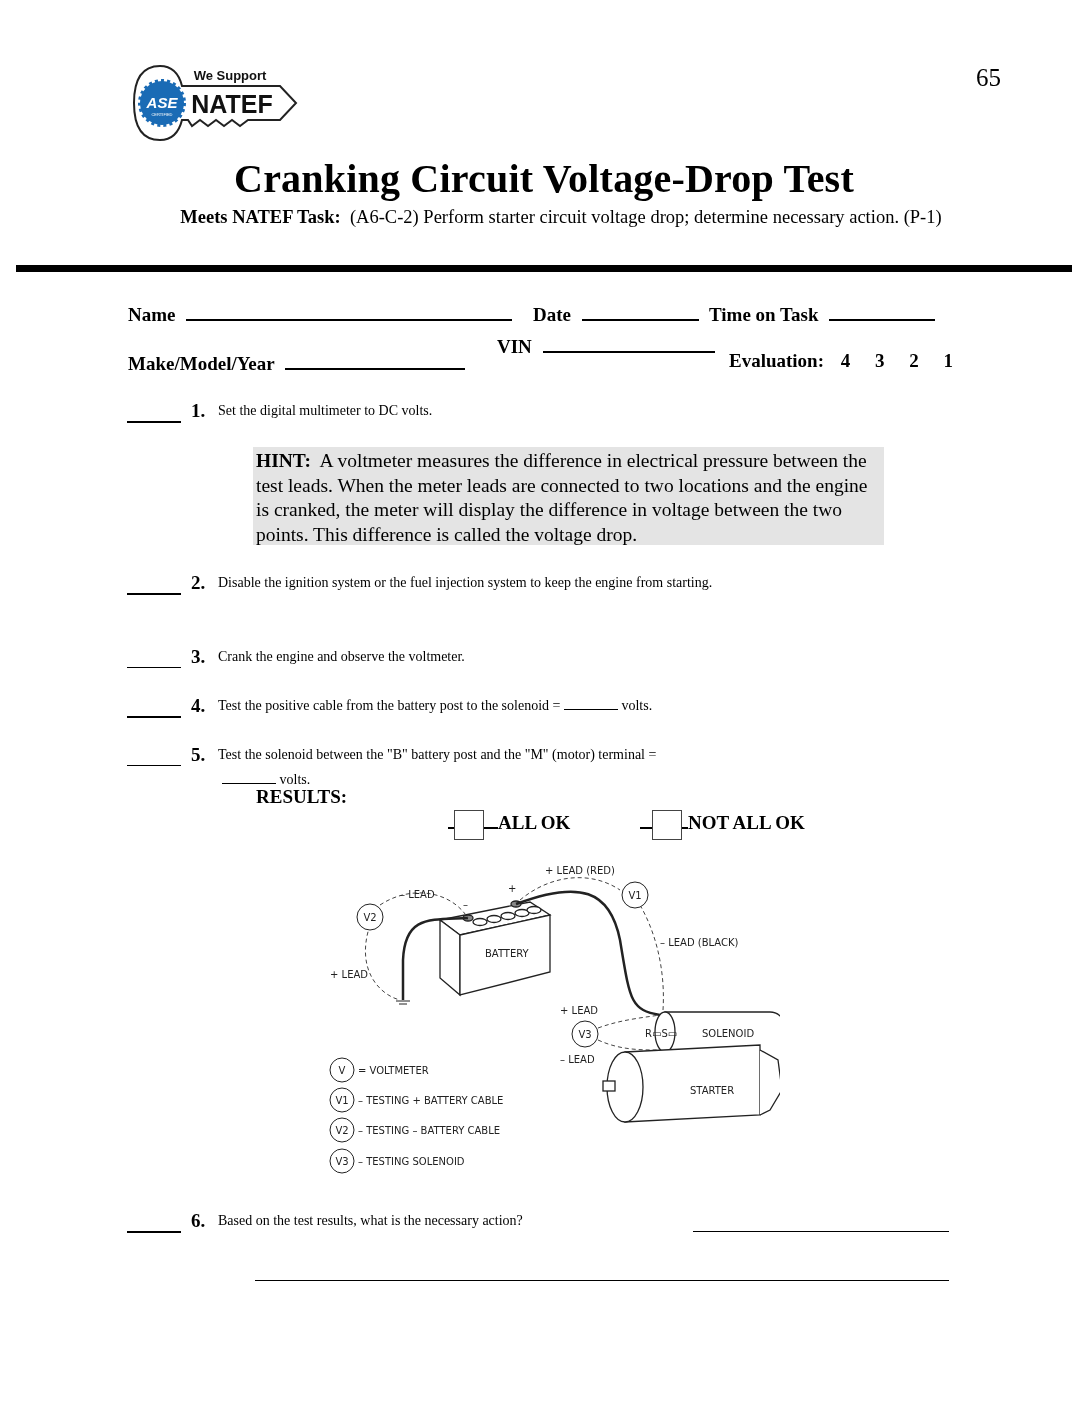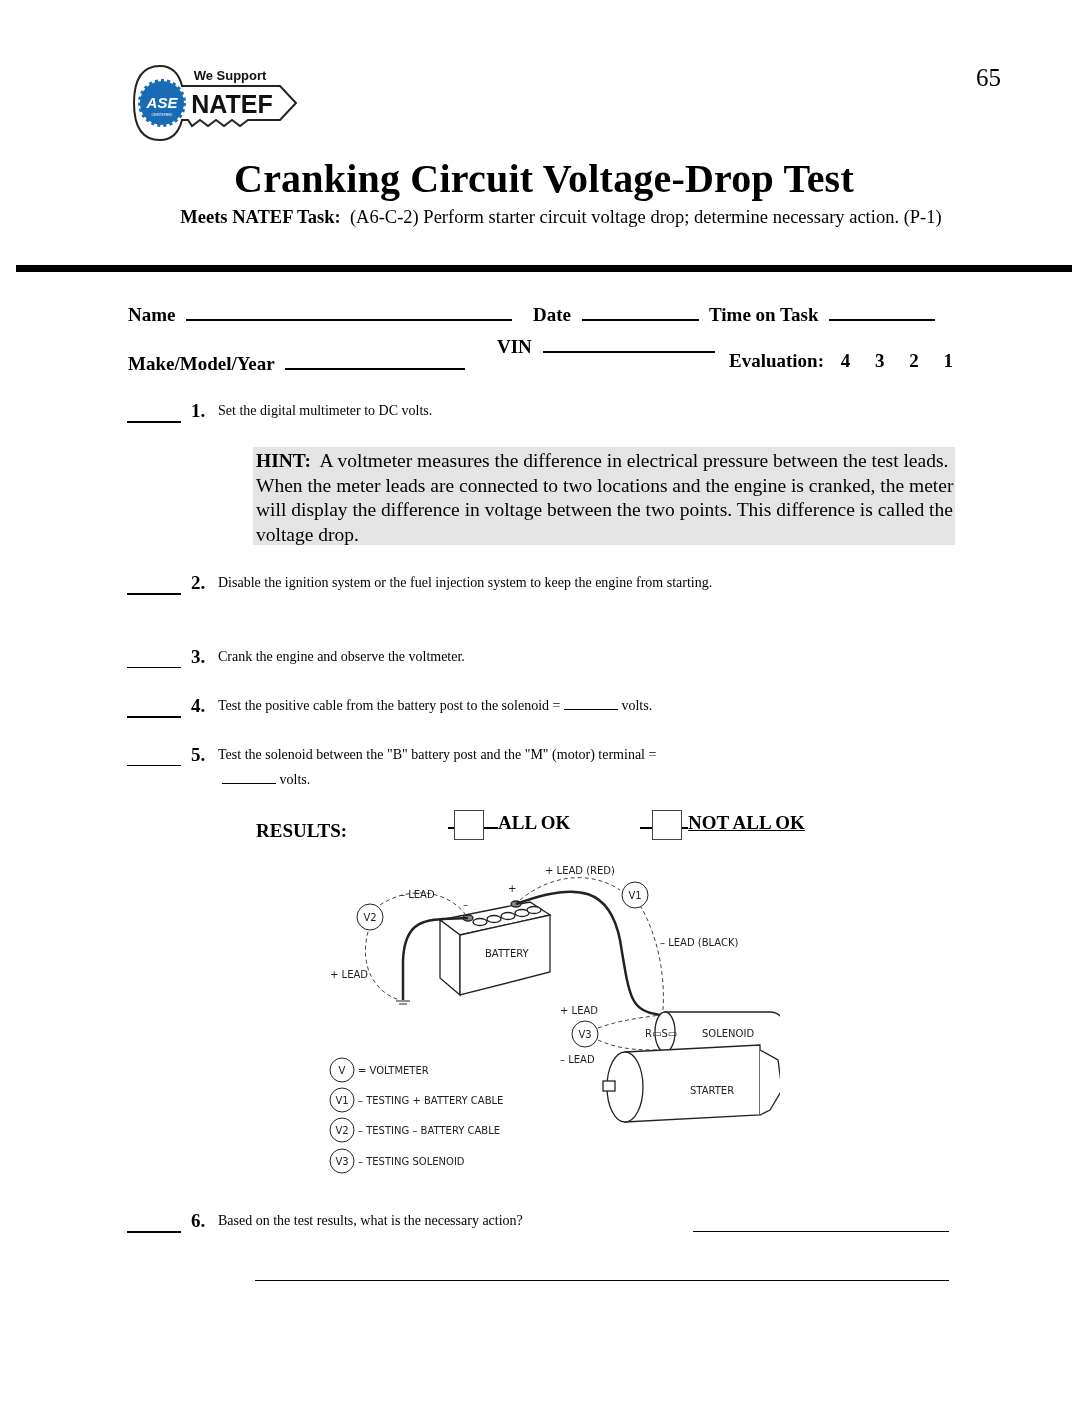--- a/index.html
+++ b/index.html
@@ -14,21 +14,21 @@
   .subtitle { left: 166px; width: 790px; top: 205px; text-align: center; font-size: 18.5px; line-height: 24px; }
   .subtitle b { font-weight: bold; }
   .rule { left: 16px; width: 1056px; top: 265px; height: 7px; background: #000; }
   .field-row { font-size: 19px; font-weight: bold; }
   .uline { display: inline-block; border-bottom: 2px solid #000; height: 18px; vertical-align: baseline; }
   .blank { position: absolute; border-bottom: 2px solid #000; width: 54px; height: 0; }
   .blank.thin { border-bottom-width: 1px; }
   .step-num { position: absolute; font-weight: bold; font-size: 19px; }
   .step-text { position: absolute; font-size: 14px; line-height: 25px; }
   .hint {
-    left: 253px; top: 447px; width: 702px; height: 98px; background: #e4e4e4;
+    left: 253px; top: 447px; width: 631px; height: 98px; background: #e4e4e4;
     font-size: 19.5px; line-height: 24.5px; padding: 2px 0 0 3px; box-sizing: border-box;
   }
   .hint b { font-weight: bold; }
   .inline-blank { display: inline-block; width: 54px; border-bottom: 1px solid #000; height: 16px; }
   .results { font-size: 19px; font-weight: bold; }
   .checkbox { display: inline-block; width: 30px; height: 30px; border: 1.5px solid #444; vertical-align: middle; box-sizing: border-box; }
   .diagram { left: 320px; top: 860px; width: 460px; height: 320px; }
   .diagram text { font-family: "DejaVu Sans", sans-serif; font-size: 10px; fill: #222; }
 </style>
 </head>
@@ -110,25 +110,25 @@
 </div>
 
 <div class="blank thin" style="left:127px; top:765px;"></div>
 <div class="step-num" style="left:191px; top:744px;">5.</div>
 <div class="step-text" style="left:218px; top:742px; width:690px;">
   <span>Test the solenoid between the "B" battery post and the "M" (motor) terminal =</span><br>
   <span class="inline-blank" style="margin-left:4px;"></span>
   <span>volts.</span>
 </div>
 
-<div class="abs results" style="left:256px; top:820px;">RESULTS:</div>
+<div class="abs results" style="left:256px; top:786px;">RESULTS:</div>
 <div class="abs results" style="left:448px; top:810px;">
   <span style="border-bottom:2px solid #000; display:inline-block; width:6px;"></span><span class="checkbox"></span><span style="border-bottom:2px solid #000; display:inline-block; width:14px;"></span><span>ALL OK</span>
 </div>
-<div class="abs results" style="left:640px; top:810px;text-decoration:underline;">
+<div class="abs results" style="left:640px; top:810px;">
   <span style="border-bottom:2px solid #000; display:inline-block; width:12px;"></span><span class="checkbox"></span><span style="border-bottom:2px solid #000; display:inline-block; width:6px;"></span><span>NOT ALL OK</span>
 </div>
 
 <div class="abs diagram">
   <svg width="460" height="320" viewBox="0 0 460 320">
 
     <g stroke="#222" fill="#fff" stroke-width="1.3">
       <polygon points="120,60 210,42 230,55 140,75"></polygon>
       <polygon points="120,60 140,75 140,135 120,118"></polygon>
       <polygon points="140,75 230,55 230,112 140,135"></polygon>

